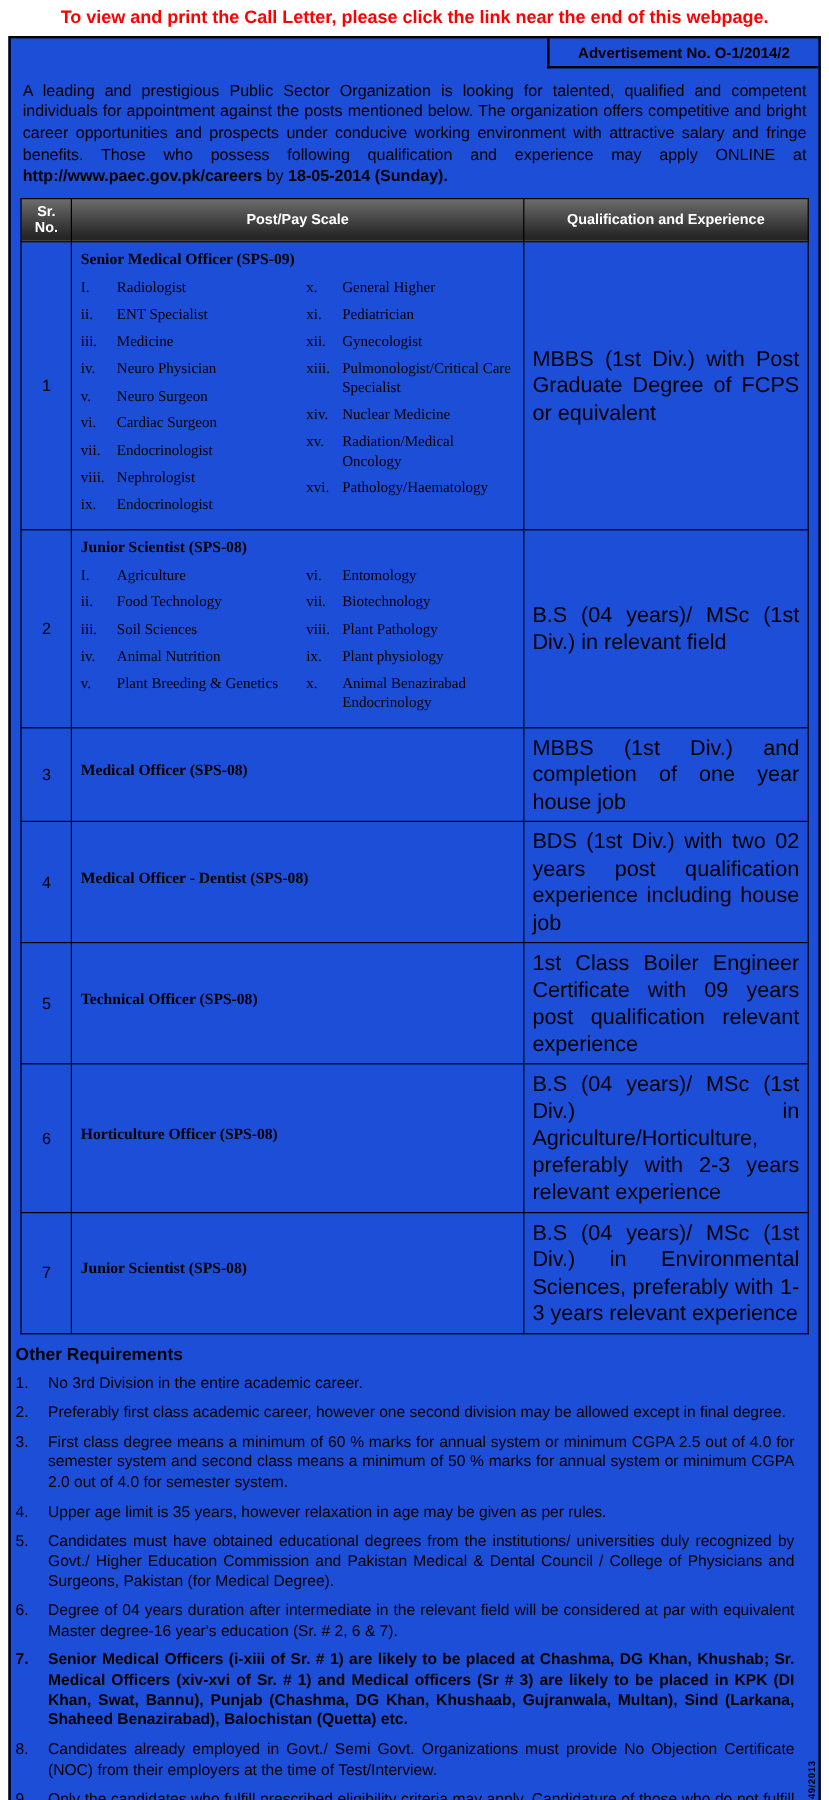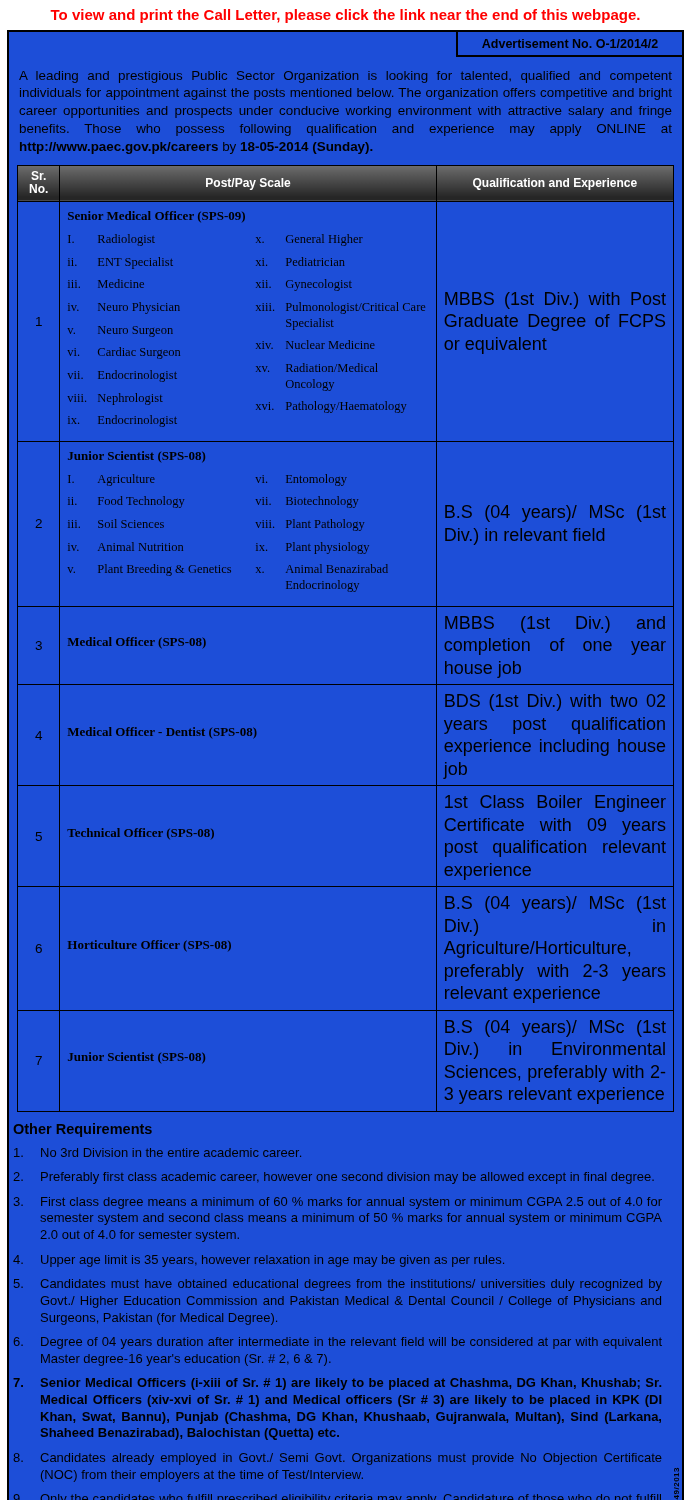--- a/index.html
+++ b/index.html
@@ -214,21 +214,21 @@
             <td class="post">
               <div class="post-title">Horticulture Officer (SPS-08)</div>
             </td>
             <td class="qual">B.S (04 years)/ MSc (1st Div.) in Agriculture/Horticulture, preferably with 2-3 years relevant experience</td>
           </tr>
           <tr>
             <td class="sr">7</td>
             <td class="post">
               <div class="post-title">Junior Scientist (SPS-08)</div>
             </td>
-            <td class="qual">B.S (04 years)/ MSc (1st Div.) in Environmental Sciences, preferably with 2-3 years relevant experience</td>
+            <td class="qual">B.S (04 years)/ MSc (1st Div.) in Environmental Sciences, preferably with 1-3 years relevant experience</td>
           </tr>
         </tbody>
     </table>
 
     <div class="other-req">
       <div class="req-title">Other Requirements</div>
       <div id="req-list">
           <div class="req-item">
             <span class="req-num">1.</span>
             <span class="req-text"><span>No 3rd Division in the entire academic career.</span></span>

